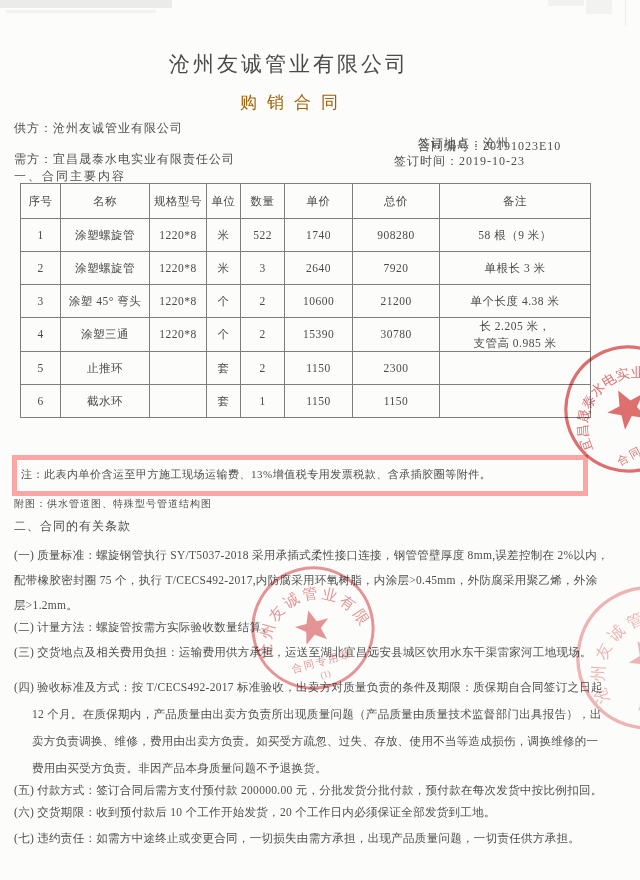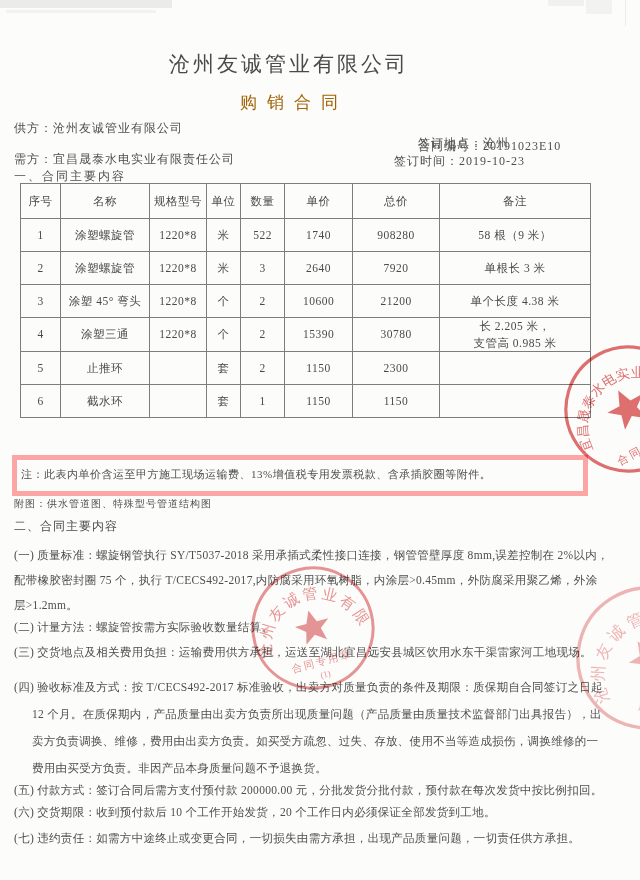--- a/index.html
+++ b/index.html
@@ -165,21 +165,21 @@
     </tr>
   </tbody>
 </table>
 
 <div class="notebox">
   <span>注：此表内单价含运至甲方施工现场运输费、13%增值税专用发票税款、含承插胶圈等附件。</span>
 </div>
 
 <div class="attach">附图：供水管道图、特殊型号管道结构图</div>
 
-<div class="sec2">二、合同主要内容</div>
+<div class="sec2">二、合同的有关条款</div>
 
 <div class="term t1">(一) 质量标准：螺旋钢管执行 SY/T5037-2018 采用承插式柔性接口连接，钢管管壁厚度 8mm,误差控制在 2%以内，
 配带橡胶密封圈 75 个，执行 T/CECS492-2017,内防腐采用环氧树脂，内涂层&gt;0.45mm，外防腐采用聚乙烯，外涂
 层&gt;1.2mm。</div>
 <div class="term t2">(二) 计量方法：螺旋管按需方实际验收数量结算。</div>
 <div class="term t3">(三) 交货地点及相关费用负担：运输费用供方承担，运送至湖北宜昌远安县城区饮用水东干渠雷家河工地现场。</div>
 <div class="term t4">(四) 验收标准及方式：按 T/CECS492-2017 标准验收，出卖方对质量负责的条件及期限：质保期自合同签订之日起
 12 个月。在质保期内，产品质量由出卖方负责所出现质量问题（产品质量由质量技术监督部门出具报告），出
 卖方负责调换、维修，费用由出卖方负责。如买受方疏忽、过失、存放、使用不当等造成损伤，调换维修的一
 费用由买受方负责。非因产品本身质量问题不予退换货。</div>

